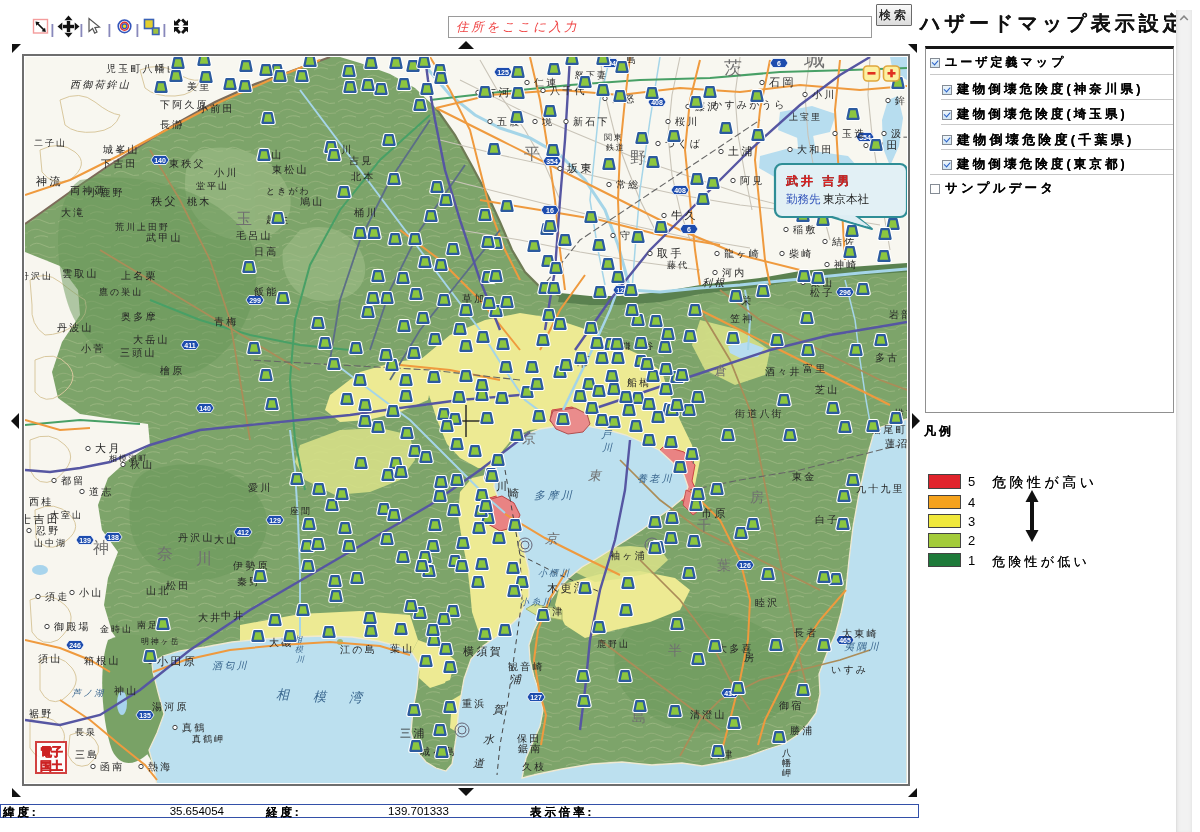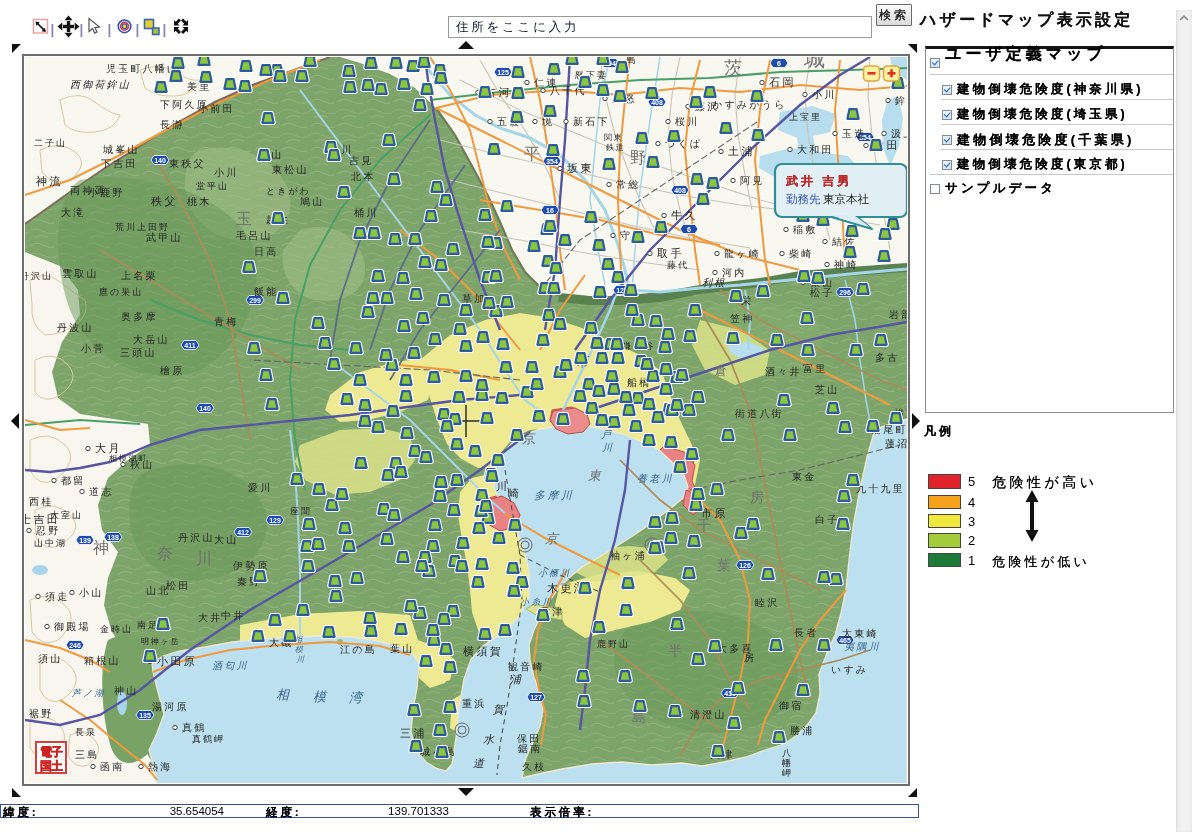--- a/index.html
+++ b/index.html
@@ -41,29 +41,29 @@
  <rect x="163.5" y="24" width="1.8" height="13" fill="#8888bb"></rect>
  <g fill="#111">
  <path d="M174,20 v5.5 h5.5 l-1.7,-1.7 3.2,-3.2 -2.1,-2.1 -3.2,3.2 z"></path>
  <path d="M187.5,20 v5.5 h-5.5 l1.7,-1.7 -3.2,-3.2 2.1,-2.1 3.2,3.2 z" transform="translate(0.5,0)"></path>
  <path d="M174,32.5 v-5.5 h5.5 l-1.7,1.7 3.2,3.2 -2.1,2.1 -3.2,-3.2 z"></path>
  <path d="M188,32.5 v-5.5 h-5.5 l1.7,1.7 -3.2,3.2 2.1,2.1 3.2,-3.2 z"></path>
  </g>
   </svg>
 
 <div class="a" style="left:448px;top:16px;width:415px;height:20px;border:1px solid #9a9a9a;
-background:#fff;font-size:12.5px;color:#0f172a;line-height:20px;padding-left:7px;letter-spacing:.22em">住所をここに入力</div>
+background:#fff;font-size:12.5px;font-style:italic;color:#ef4444;line-height:20px;padding-left:7px;letter-spacing:.22em">住所をここに入力</div>
 <div class="a" style="left:876px;top:4px;width:34px;height:20px;border:1px solid #6a6a6a;border-radius:1px;
 background:linear-gradient(#fafafa,#dcdcdc);font-size:12px;text-align:center;line-height:20px;color:#222"><span class="tofu">検索</span></div>
 
-<div class="a tofu" style="left:920px;top:10px;font-size:16px;font-weight:bold;letter-spacing:.2em;color:#111">ハザードマップ表示設定</div>
+<div class="a tofu" style="left:920px;top:10px;font-size:20px;font-weight:bold;letter-spacing:.2em;color:#111">ハザードマップ表示設定</div>
 <div class="a" style="left:925px;top:46px;width:247px;height:363px;background:#fff;
 border:1px solid #909090;border-top:3px solid #151515"></div>
 <span class="cb c" style="left:930px;top:58px"></span>
-<div class="a tofu" style="left:945px;top:44px;font-size:16px;font-weight:bold">ユーザ定義マップ</div>
+<div class="a tofu" style="left:945px;top:54px;font-size:12px;font-weight:bold">ユーザ定義マップ</div>
 <div class="sep" style="left:930px;top:74px;width:243px"></div>
 <span class="cb c" style="left:942px;top:85px"></span>
 <div class="a tofu" style="left:957px;top:81px;font-size:12.5px;font-weight:bold">建物倒壊危険度(神奈川県)</div>
 <div class="sep" style="left:941px;top:99px;width:232px"></div>
 <span class="cb c" style="left:942px;top:110px"></span>
 <div class="a tofu" style="left:957px;top:106px;font-size:12.5px;font-weight:bold">建物倒壊危険度(埼玉県)</div>
 <div class="sep" style="left:941px;top:124px;width:232px"></div>
 <span class="cb c" style="left:942px;top:135px"></span>
 <div class="a tofu" style="left:957px;top:131px;font-size:13px;font-weight:bold">建物倒壊危険度(千葉県)</div>
 <div class="sep" style="left:941px;top:149px;width:232px"></div>

